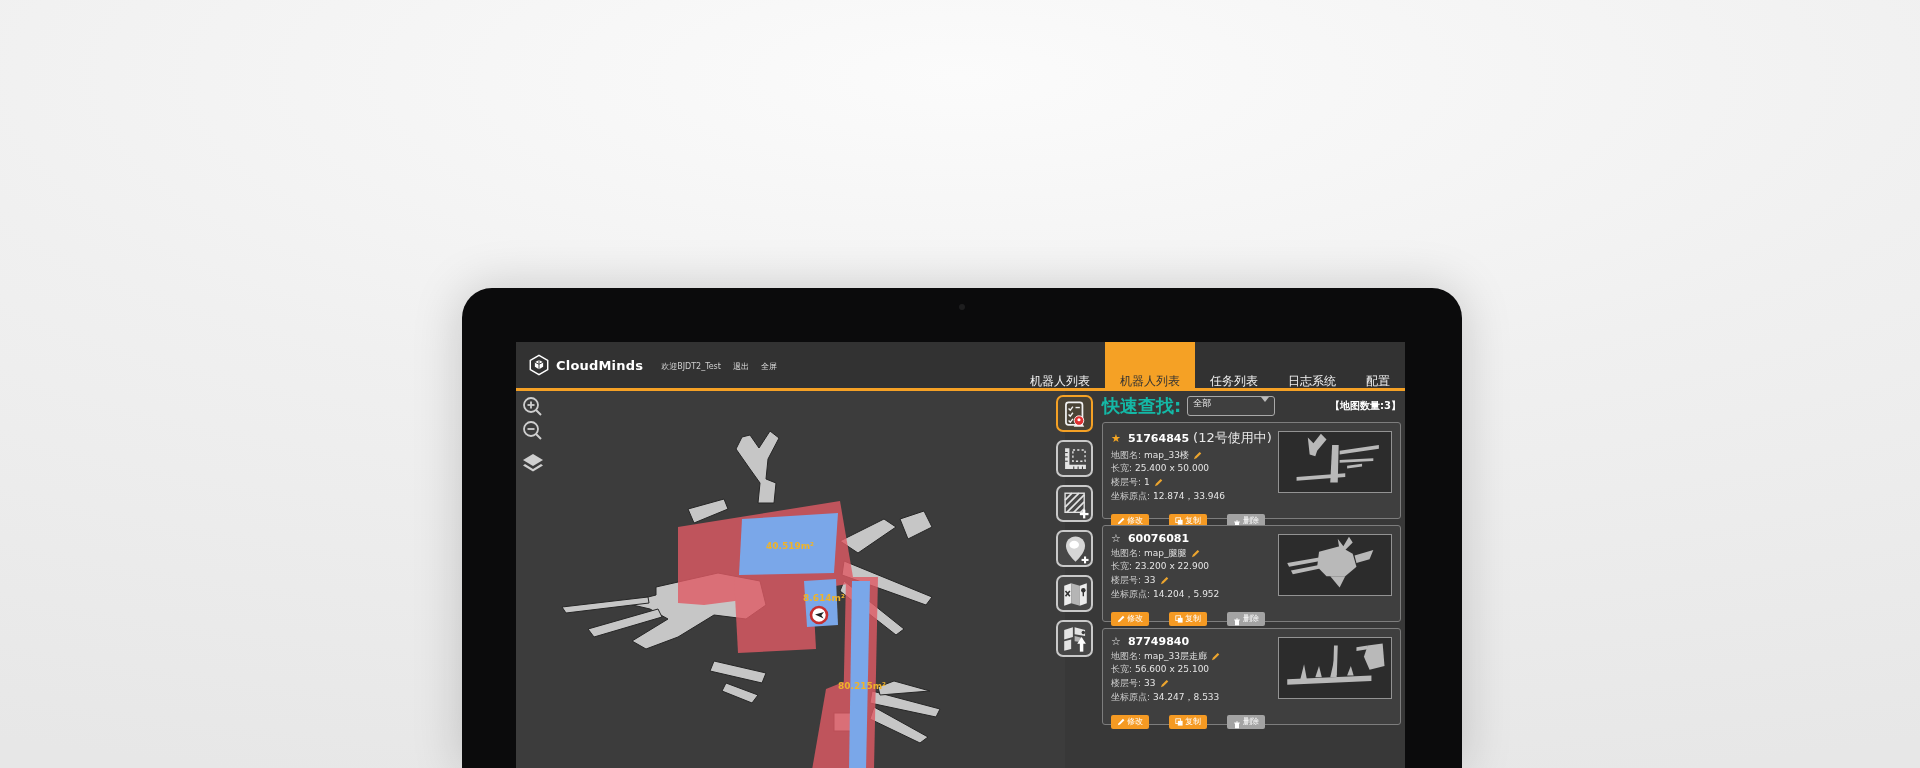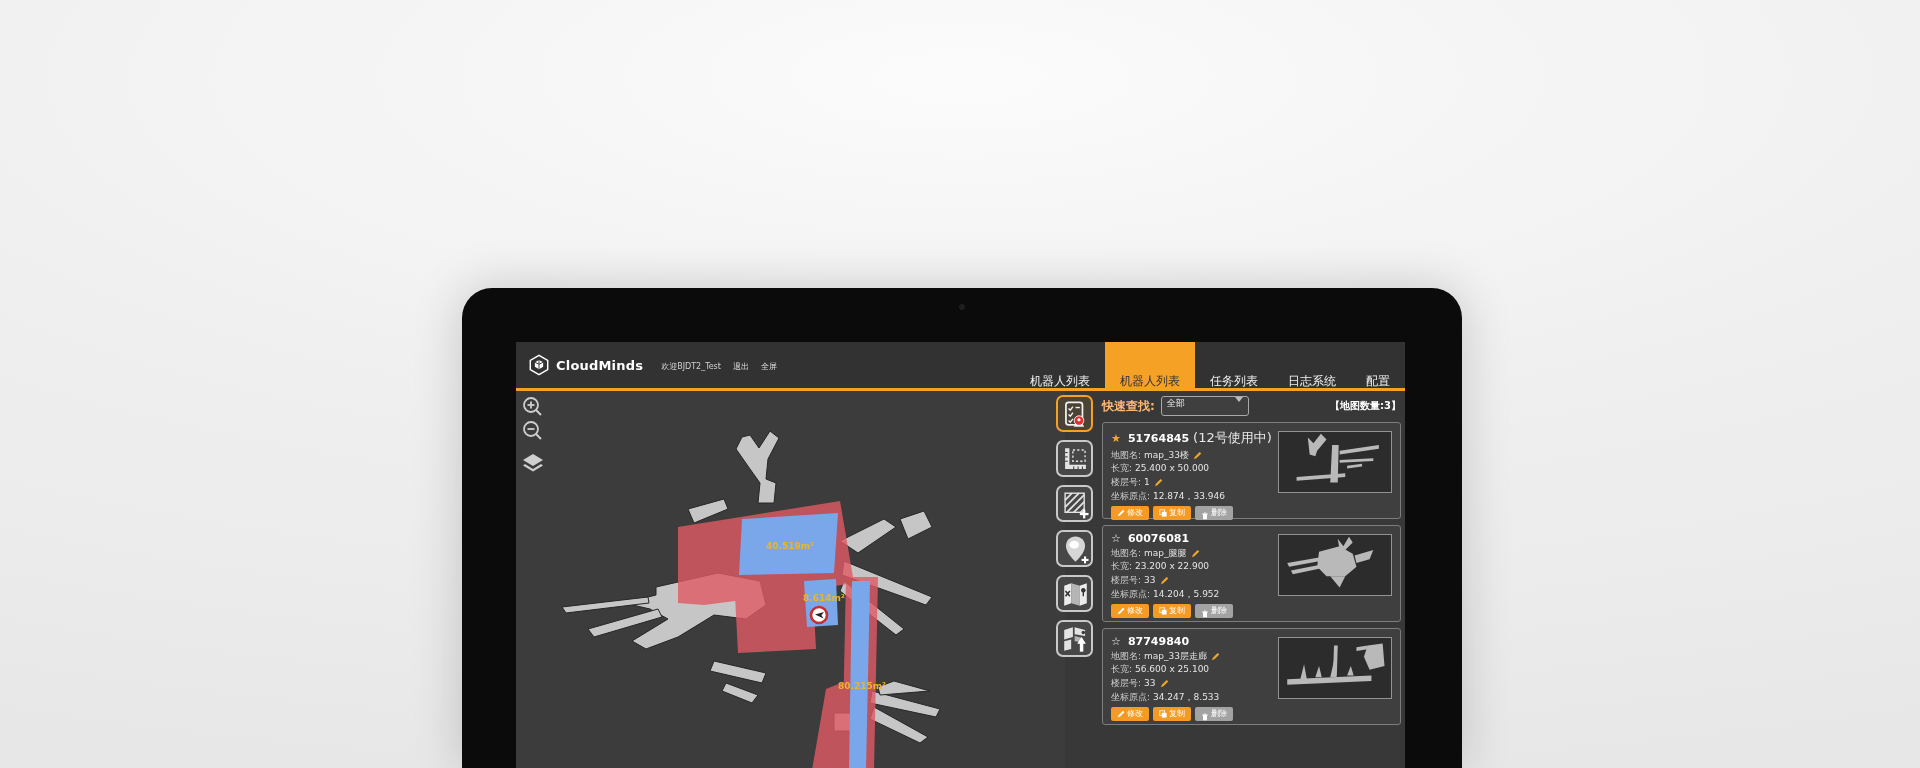--- a/index.html
+++ b/index.html
@@ -40,38 +40,38 @@
   .map-ctrl + .map-ctrl{margin-top:0px;}
   .map-ctrl.layers{margin-top:9px;}
   
   .tools{position:absolute;left:540px;top:4px;width:44px;}
   .tool{width:37px;height:37px;border:2px solid #c9c9c9;border-radius:7px;background:#474747;
         margin:0 0 8px 0;padding:1px;cursor:pointer;display:block;}
   .tool.active{border-color:#f5a125;background:#4a4336;}
   
   .panel{position:absolute;left:586px;top:4px;width:299px;}
   .quick-row{display:flex;align-items:center;height:22px;margin-bottom:5px;}
-  .quick-label{color:#fdba74;font-size:12px;font-weight:bold;}
+  .quick-label{color:#14b8a6;font-size:18px;font-weight:bold;}
   .filter-select{margin-left:6px;width:76px;height:18px;border:1px solid #a9a9a9;border-radius:3px;
      background:#3f3f3f;color:#eee;font-size:9px;display:flex;align-items:flex-start;padding:0 5px;cursor:pointer;justify-content:space-between;}
   .chevron{width:0;height:0;border-left:4px solid transparent;border-right:4px solid transparent;border-top:5px solid #bbb;}
   .quick-spacer{flex:1;}
   .map-count{color:#fff;font-size:10px;font-weight:bold;}
   .card{position:relative;height:83px;border:1px solid #7d7d7d;border-radius:3px;background:#3f3f3f;
         margin-bottom:6px;padding:6px 8px;}
   .card-head{display:flex;align-items:baseline;}
   .star{font-size:11px;color:#e6e6e6;margin-right:7px;cursor:pointer;}
   .star.on{color:#f5a623;}
   .card-id{color:#fff;font-size:11px;font-weight:bold;}
   .card-status{color:#e8e8e8;font-size:13px;margin-left:4px;}
   .card-line{color:#d8d8d8;font-size:9px;margin-top:2.5px;display:flex;align-items:center;line-height:1.25;}
   .card-line .lbl{color:#cfcfcf;}
   .card-line .val{color:#e5e5e5;margin-left:3px;}
   .pencil{width:9px;height:9px;margin-left:4px;cursor:pointer;}
-  .btn-row{display:flex;gap:4px;margin-top:4px;}
+  .btn-row{display:flex;gap:20px;margin-top:12px;}
   .btn{border:none;border-radius:2px;color:#fff;font-size:8px;height:14px;line-height:14px;
        padding:0 6px;cursor:pointer;display:flex;align-items:center;gap:2px;}
   .btn.orange{background:#f59a23;}
   .btn.gray{background:#a3a3a3;align-items:flex-end;}
   .thumb{position:absolute;right:8px;top:8px;width:112px;height:60px;background:#2c2c2c;border:1px solid #939393;}
   .thumb svg{display:block;}
 </style>
 </head>
 <body>
 

